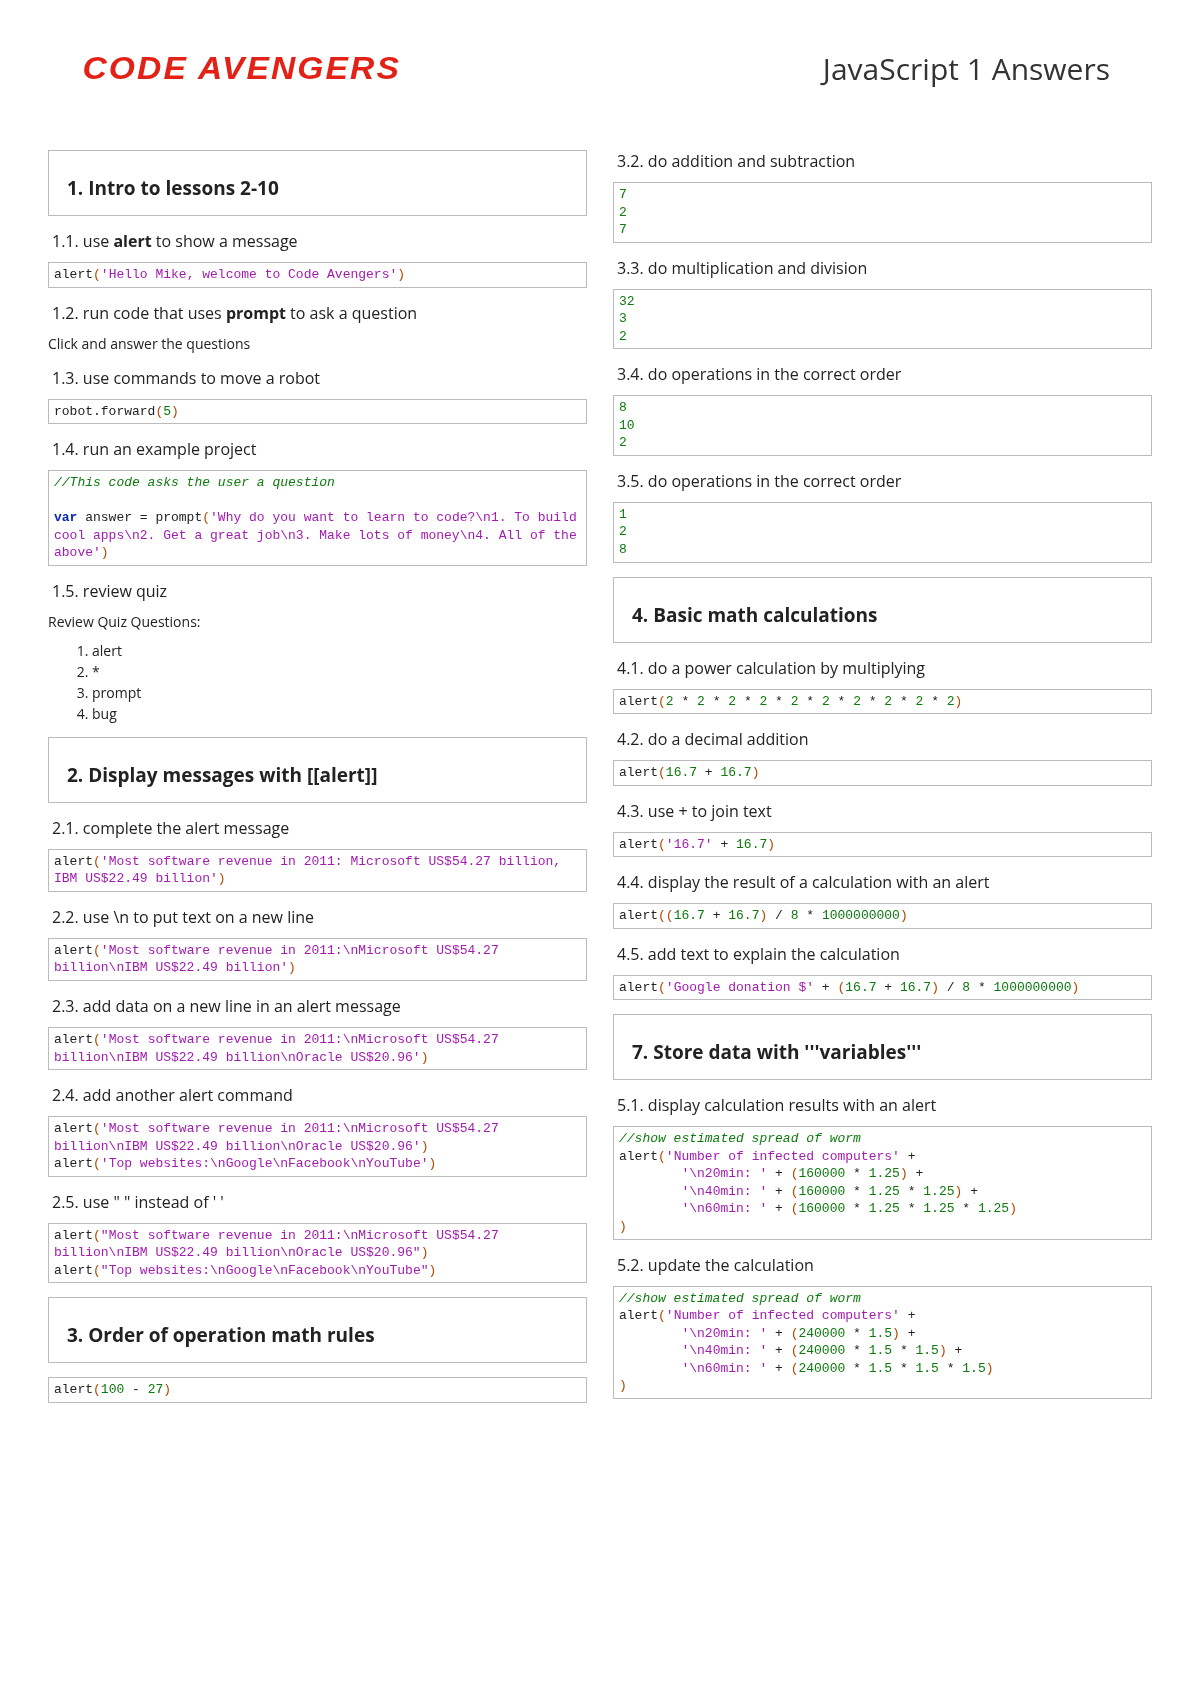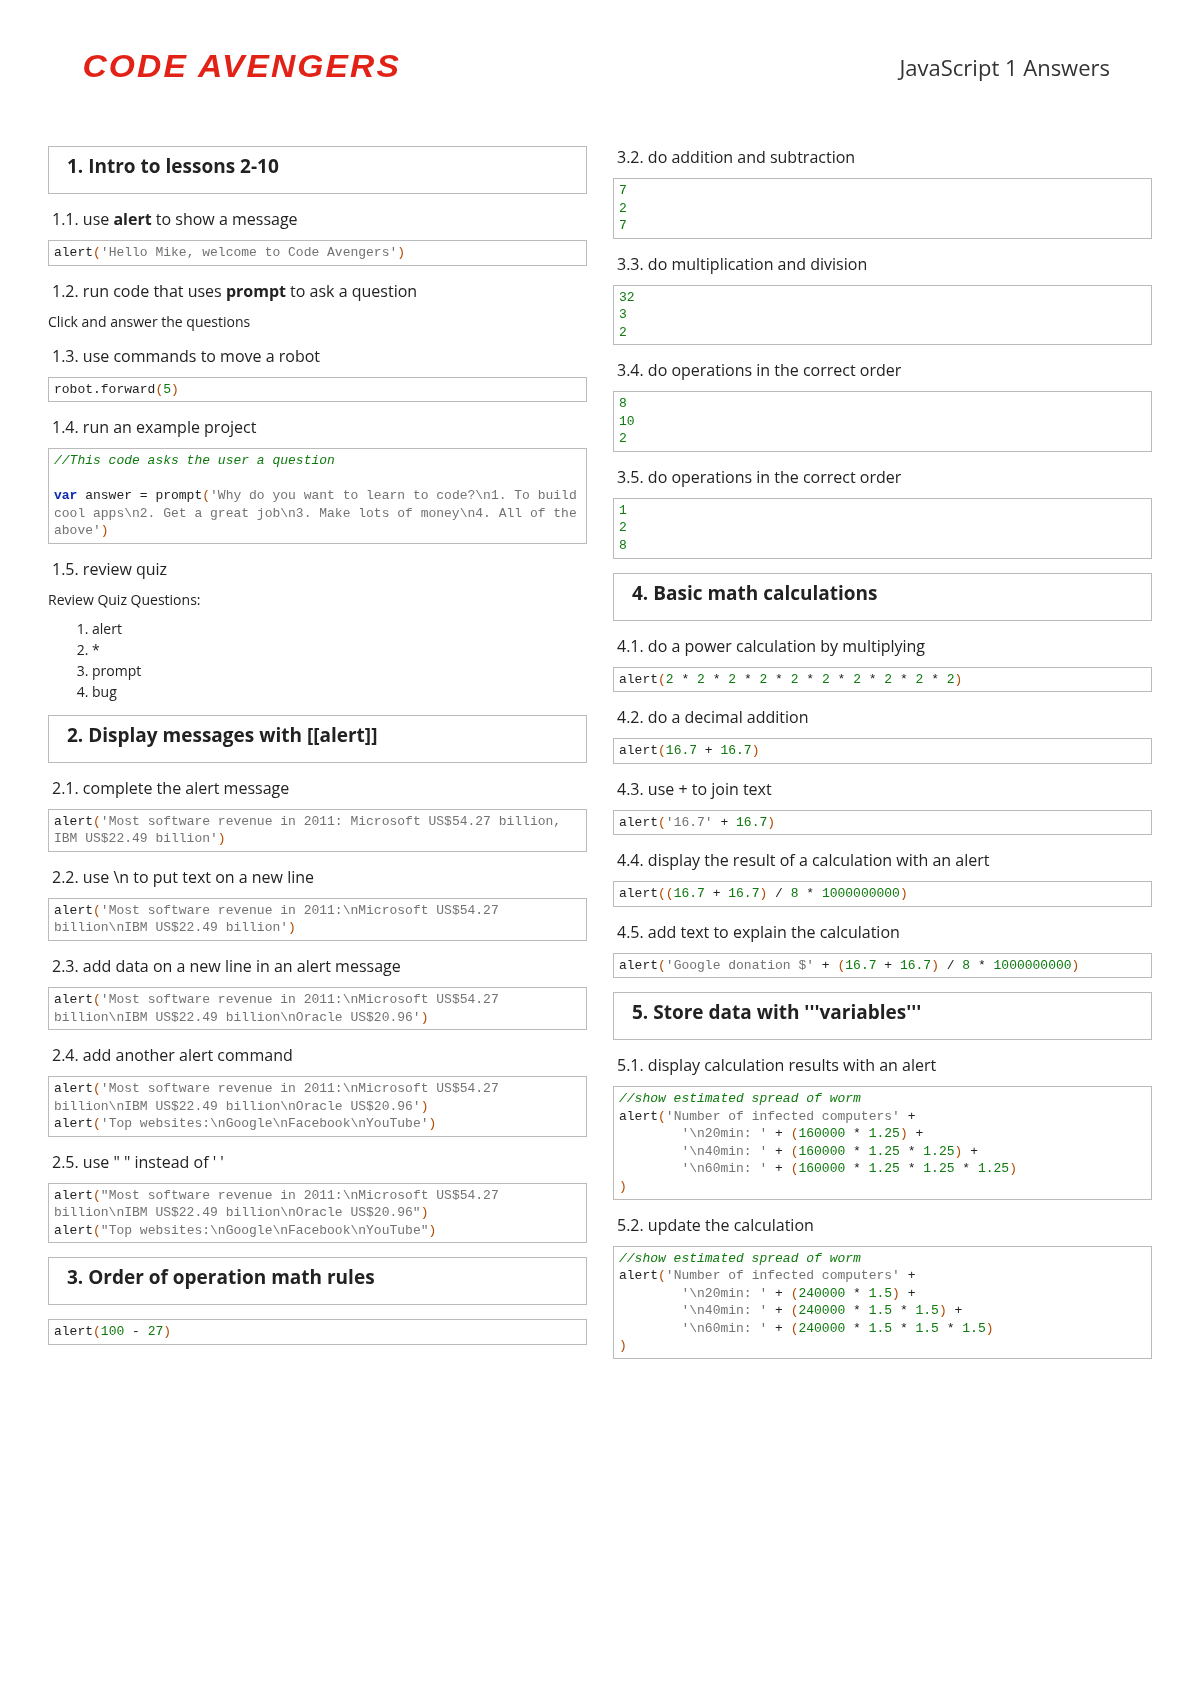--- a/index.html
+++ b/index.html
@@ -22,34 +22,34 @@
   .brand {
     font-family: Arial, Helvetica, sans-serif;
     font-weight: 900;
     font-style: italic;
     font-size: 32px;
     color: #e22117;
     letter-spacing: 2px;
     transform: scaleX(1.05);
   }
   .page-title {
-    font-size: 22px;
+    font-size: 30px;
     color: #333;
     font-weight: 400;
   }
   .cols {
     max-width: 1104px;
     margin: 0 auto;
     column-count: 2;
     column-gap: 26px;
   }
   .chunk { break-inside: avoid; margin-bottom: 14px; }
   .section-h {
     border: 1px solid #bbb;
-    padding: 6px 16px 14px 18px;
+    padding: 24px 16px 14px 18px;
     font-size: 19px;
     font-weight: 700;
     margin: 0 0 14px 0;
   }
   .sub {
     font-size: 16px;
     margin: 6px 0 10px 4px;
     font-weight: 400;
   }
   .plain {
@@ -60,21 +60,21 @@
     font-family: Consolas, "Courier New", monospace;
     font-size: 13px;
     line-height: 1.35;
     border: 1px solid #bbb;
     padding: 3px 5px;
     margin: 0 0 14px 0;
     white-space: pre-wrap;
     word-wrap: break-word;
   }
   .code .kw  { color:#0a2ab2; font-weight:700; }
-  .code .str { color:#737373;text-align:center; }
+  .code .str { color:#a21caf;text-align:center; }
   .code .num { color:#0e7a0e; }
   .code .cm  { color:#0e7a0e; font-style: italic; }
   .code .p   { color:#b14a00; }
   ol.quiz { margin: 4px 0 14px 44px; padding: 0; font-size:14px; }
   ol.quiz li { margin: 2px 0; }
 </style>
 </head>
 <body>
 
 <div class="header">
@@ -186,21 +186,21 @@
     </div>
     <div class="chunk">
       <div class="sub">4.4. display the result of a calculation with an alert</div>
       <pre class="code">alert<span class="p">((</span><span class="num">16.7</span> + <span class="num">16.7</span><span class="p">)</span> / <span class="num">8</span> * <span class="num">1000000000</span><span class="p">)</span></pre>
     </div>
     <div class="chunk">
       <div class="sub">4.5. add text to explain the calculation</div>
       <pre class="code">alert<span class="p">(</span><span class="str">'Google donation $'</span> + <span class="p">(</span><span class="num">16.7</span> + <span class="num">16.7</span><span class="p">)</span> / <span class="num">8</span> * <span class="num">1000000000</span><span class="p">)</span></pre>
     </div>
     <div class="chunk">
-      <div class="section-h">5. Store data with '''variables'''</div>
+      <div class="section-h">7. Store data with '''variables'''</div>
     </div>
     <div class="chunk">
       <div class="sub">5.1. display calculation results with an alert</div>
       <pre class="code"><span class="cm">//show estimated spread of worm</span>
 alert<span class="p">(</span><span class="str">'Number of infected computers'</span> +
         <span class="str">'\n20min: '</span> + <span class="p">(</span><span class="num">160000</span> * <span class="num">1.25</span><span class="p">)</span> +
         <span class="str">'\n40min: '</span> + <span class="p">(</span><span class="num">160000</span> * <span class="num">1.25</span> * <span class="num">1.25</span><span class="p">)</span> +
         <span class="str">'\n60min: '</span> + <span class="p">(</span><span class="num">160000</span> * <span class="num">1.25</span> * <span class="num">1.25</span> * <span class="num">1.25</span><span class="p">)</span>
 <span class="p">)</span></pre>
     </div>

